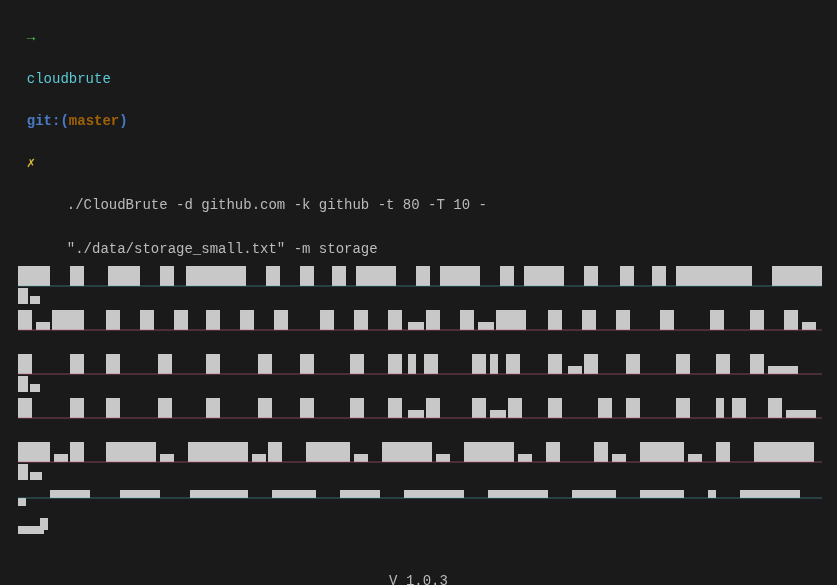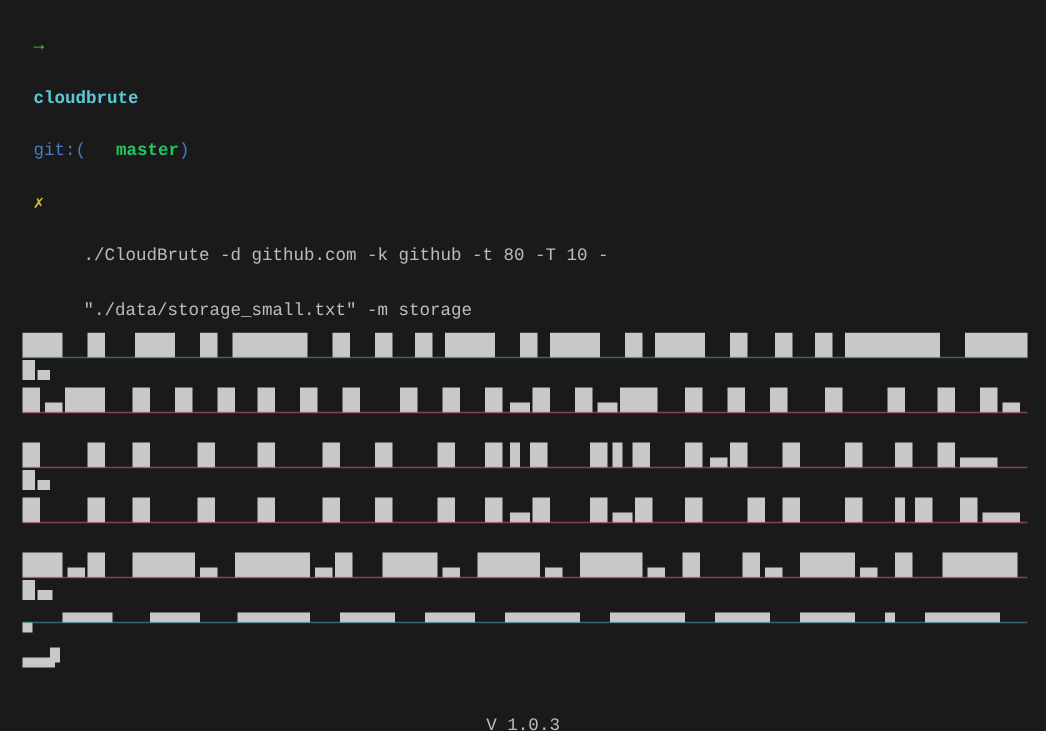--- a/index.html
+++ b/index.html
@@ -17,23 +17,23 @@
       width: 837px;
       height: 585px;
       overflow: hidden;
     }
     .prompt-line {
       color: #ccc;
       white-space: pre-wrap;
       margin-bottom: 2px;
     }
     .arrow { color: #4ec94e; font-weight: bold; }
-    .dir { color: #5cc9d6; font-weight: bold; }
-    .git-label { color: #4a7ac4; font-weight: normal; }
-    .branch { color: #22c55e; font-weight: bold; margin-left: 24px; }
+    .dir { color: #5cc9d6; font-weight: normal; }
+    .git-label { color: #4a7ac4; font-weight: bold; }
+    .branch { color: #a16207; font-weight: bold; }
     .yellow-x { color: #d4b93a; font-weight: bold; }
     .cmd { color: #bbb; margin-left: 40px; }
     
     .version {
       color: #bbb;
       text-align: center;
       margin-top: 10px;
       margin-bottom: 6px;
     }
   </style>

